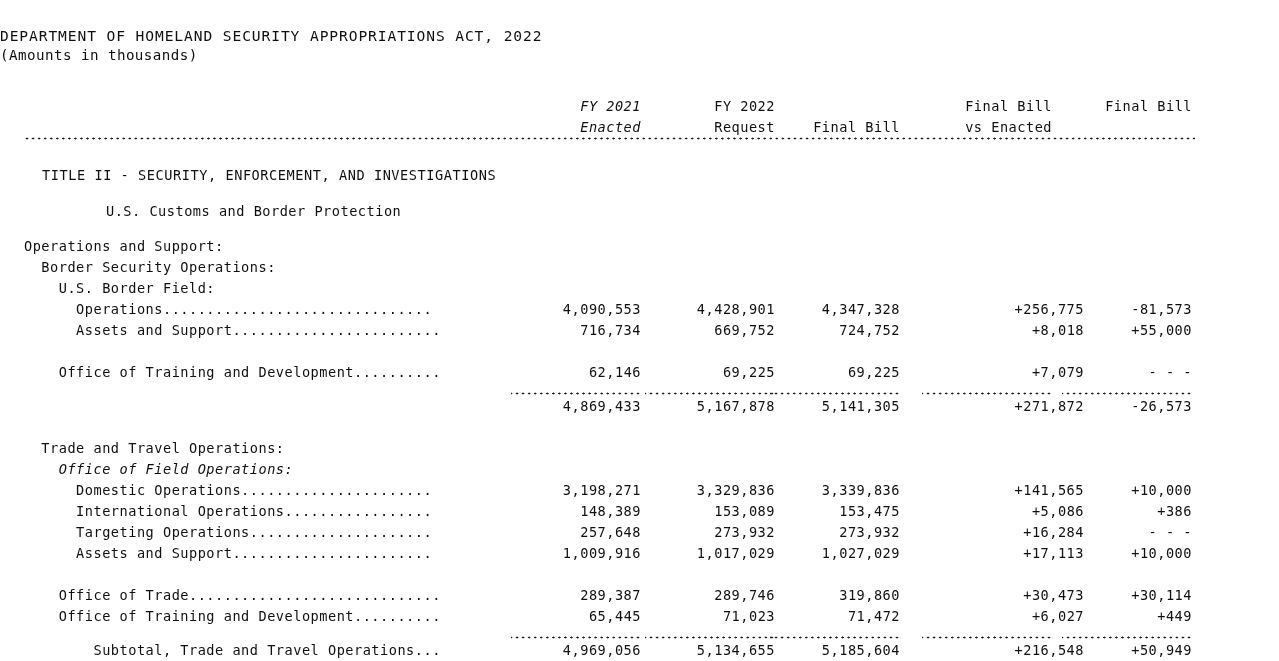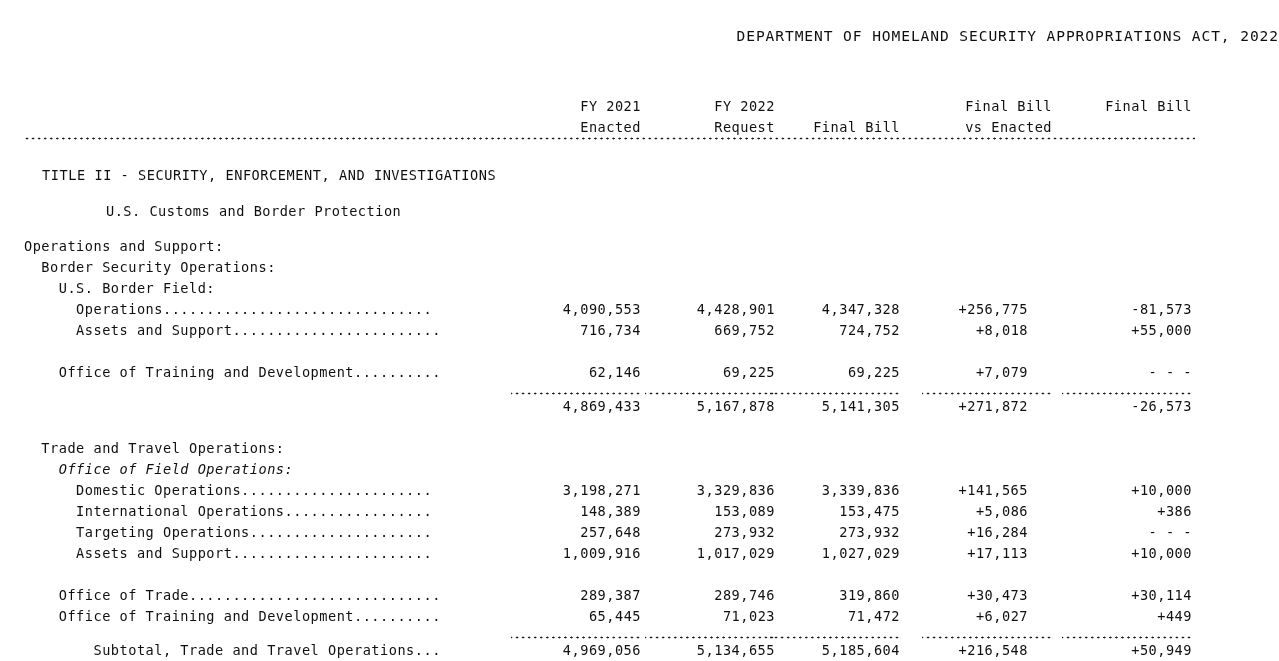--- a/index.html
+++ b/index.html
@@ -20,21 +20,21 @@
   .page {
     position: relative;
     width: 1279px;
     height: 661px;
     box-sizing: border-box;
   }
 
   
   .title-block {
     padding-top: 26px;
-    text-align: right;
+    text-align: left;
   }
   .doc-title {
     font-size: 14.6px;
     letter-spacing: 0.9px;
     line-height: 20px;
     white-space: pre;
   }
   .doc-subtitle {
     font-size: 14.2px;
     letter-spacing: 0.45px;
@@ -67,21 +67,21 @@
 
   .num {
     position: absolute;
     top: 0;
     text-align: right;
     white-space: pre;
   }
   .c1 { left: 441px; width: 200px; }
   .c2 { left: 575px; width: 200px; text-align: right; }
   .c3 { left: 700px; width: 200px; }
-  .c4 { left: 828px; width: 200px; }
+  .c4 { left: 884px; width: 200px; }
   .c5 { left: 992px; width: 200px; }
 
   
   .headers {
     position: absolute;
     top: 96px;
     left: 0;
     width: 1279px;
     height: 46px;
   }
@@ -143,24 +143,25 @@
     white-space: pre;
   }
 </style>
 </head>
 <body>
 
 <div class="page">
 
   <div class="title-block">
     <div class="doc-title">DEPARTMENT OF HOMELAND SECURITY APPROPRIATIONS ACT, 2022</div>
+    <div class="doc-subtitle">(Amounts in thousands)</div>
   </div>
 
   <div class="headers">
-      <div class="hdr" style="left: 441px; width: 200px;"><span>FY 2021</span><span>Enacted</span></div>
+      <div class="hdr" style="left: 441px; width: 200px; font-style: italic;"><span>FY 2021</span><span>Enacted</span></div>
       <div class="hdr" style="left: 575px; width: 200px;"><span>FY 2022</span><span>Request</span></div>
       <div class="hdr" style="left: 700px; width: 200px;"><span>&nbsp;</span><span>Final Bill</span></div>
       <div class="hdr" style="left: 852px; width: 200px;"><span>Final Bill</span><span>vs Enacted</span></div>
       <div class="hdr" style="left: 992px; width: 200px;"><span>Final Bill</span></div>
     </div>
 
   <div class="rule-full"></div>
 
   <div class="title-ii">TITLE II - SECURITY, ENFORCEMENT, AND INVESTIGATIONS</div>
 

